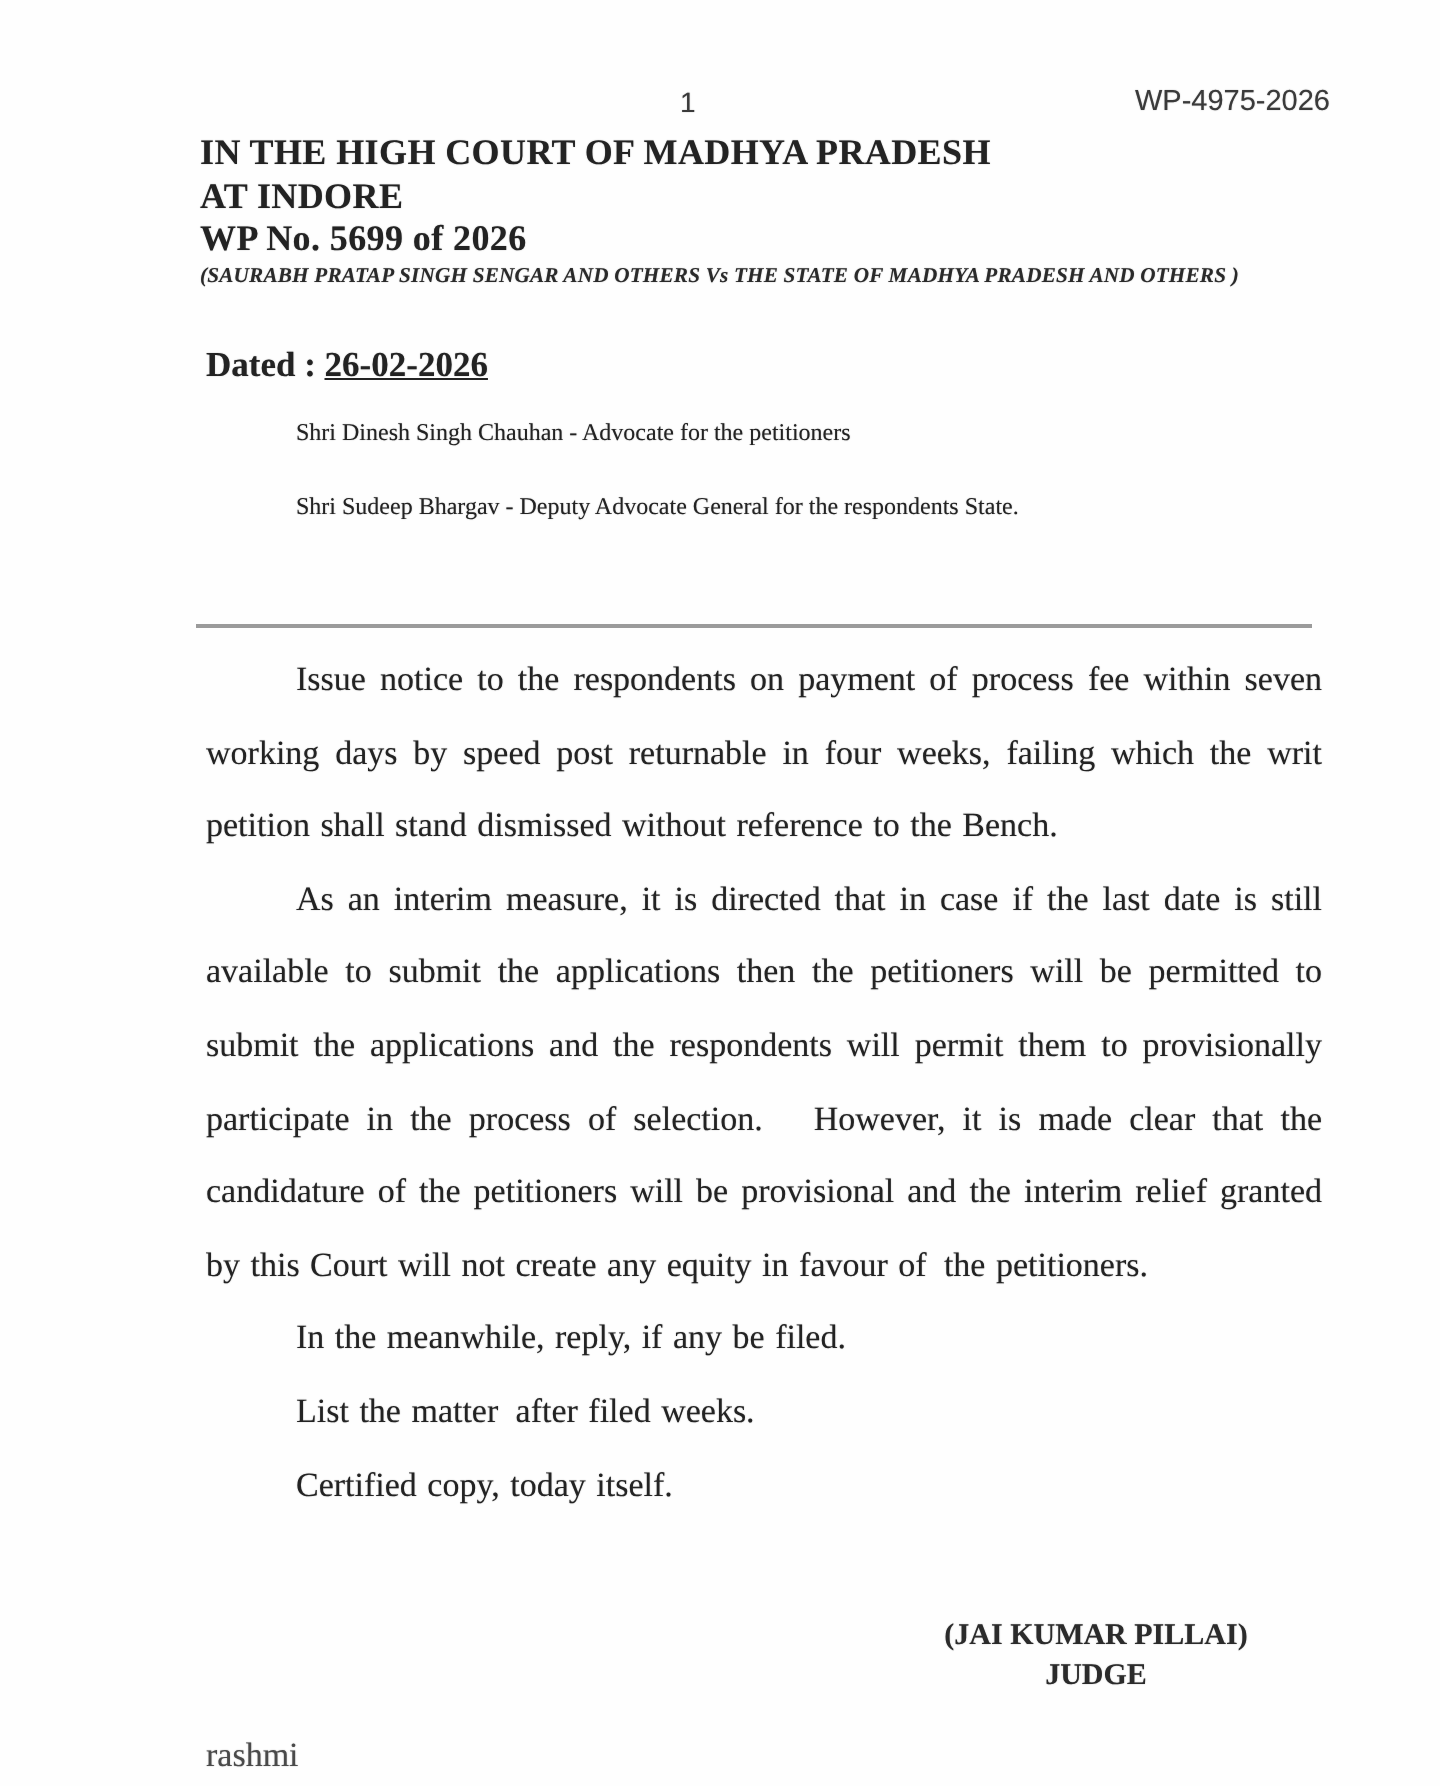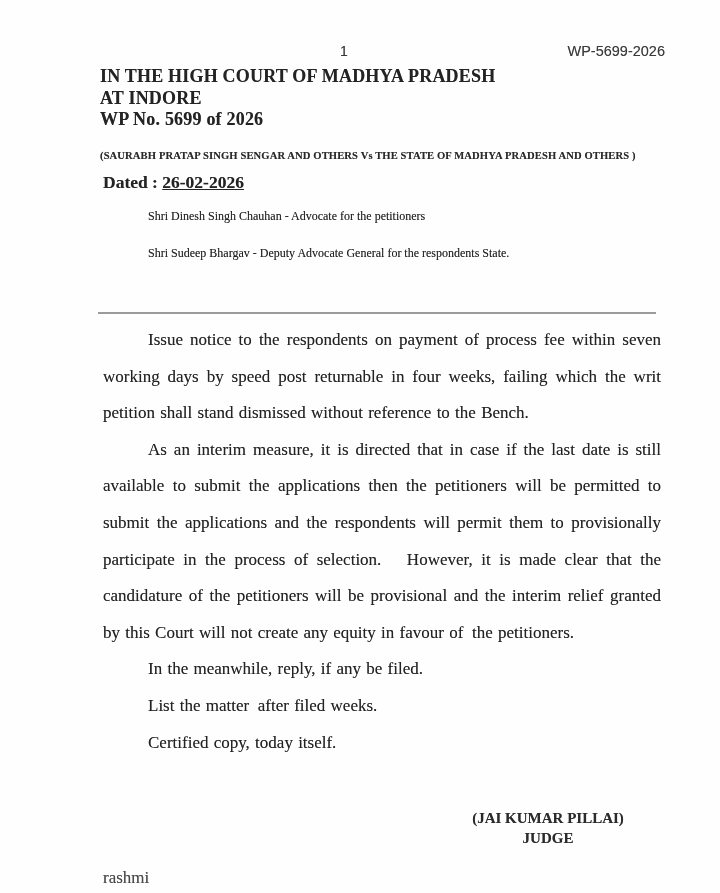--- a/index.html
+++ b/index.html
@@ -39,23 +39,24 @@
     width: 560px;
     text-align: left;
   }
   .court-title, .bench-title, .case-number-title {
     font-size: 18px;
     font-weight: bold;
     line-height: 21.5px;
     letter-spacing: 0.2px;
   }
   .cause-title {
-    margin-top: 19px;
+    margin-top: 2px;
     font-size: 10.6px;
     font-weight: bold;
+    font-style: italic;
     letter-spacing: 0.1px;
     white-space: nowrap;
     color: #2a2a2a;
   }
   
   .dated-line {
     position: absolute;
     top: 172px; left: 103px;
     font-size: 17.5px;
     font-weight: bold;
@@ -106,21 +107,21 @@
     color: #4a4a4a;
   }
 </style>
 </head>
 <body>
 
 <div class="page">
 
   <div class="page-number">1</div>
 
-  <div class="case-ref">WP-5699-2026</div>
+  <div class="case-ref">WP-4975-2026</div>
 
   <div class="heading-block">
     <div class="court-title">IN THE HIGH COURT OF MADHYA PRADESH</div>
     <div class="bench-title">AT INDORE</div>
     <div class="case-number-title">WP No. 5699 of 2026</div>
     <div class="cause-title">(SAURABH PRATAP SINGH SENGAR AND OTHERS Vs THE STATE OF MADHYA PRADESH AND OTHERS )</div>
   </div>
 
   <div class="dated-line">
     <span>Dated : </span><span class="dated-value">26-02-2026</span>

